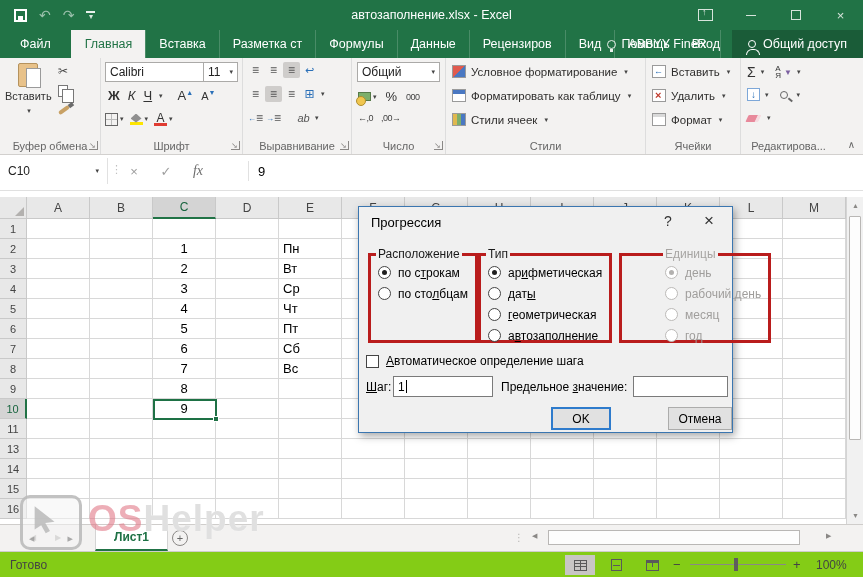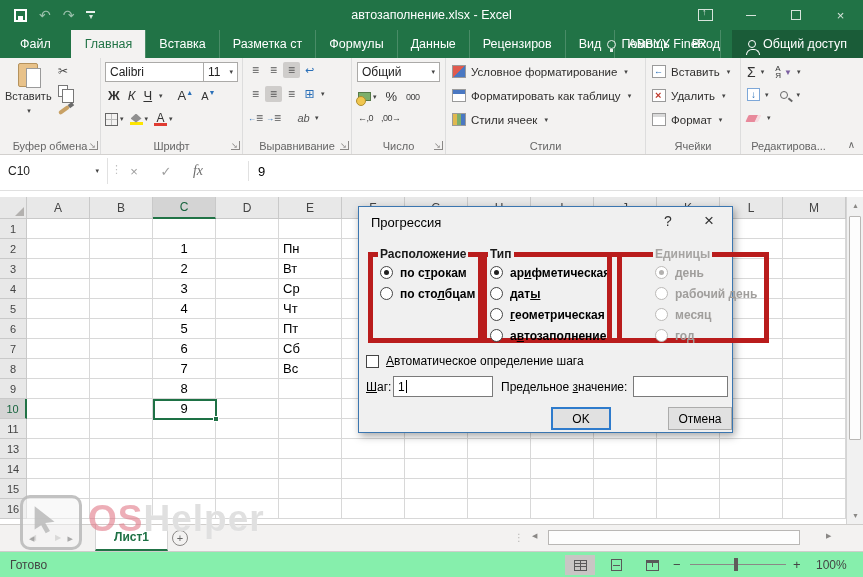--- a/index.html
+++ b/index.html
@@ -134,21 +134,21 @@
   
   .tabbar { position:absolute; left:0; top:524px; width:863px; height:27px; background:#f3f2f1; border-top:1px solid #cfcdcb; }
   .navarr { position:absolute; top:8px; font-size:8px; color:#b9b7b5; }
   .sheettab { position:absolute; left:95px; top:0; height:26px; padding:0 18px; background:#fff; border-right:1px solid #d4d4d4; border-left:1px solid #d4d4d4; border-bottom:2px solid #217346; display:flex; align-items:center; font-size:12px; font-weight:bold; color:#1e7145; }
   .addsheet { position:absolute; left:172px; top:5px; width:16px; height:16px; border:1px solid #8a8886; border-radius:50%; display:flex; align-items:center; justify-content:center; font-size:11px; color:#666; }
   .hdots { position:absolute; left:514px; top:7px; color:#b9b7b5; font-size:10px; }
   .hsbtn { position:absolute; top:7px; font-size:7px; color:#8a8886; }
   .hthumb { position:absolute; left:548px; top:5px; width:252px; height:15px; background:#fdfdfd; border:1px solid #b9b7b5; }
 
   
-  .statusbar { position:absolute; left:0; top:551px; width:863px; height:26px; background:#86efac; border-top:1px solid #cfcdcb; }
+  .statusbar { position:absolute; left:0; top:551px; width:863px; height:26px; background:#84cc16; border-top:1px solid #cfcdcb; }
   .status-txt { position:absolute; left:10px; top:6px; font-size:12px; color:#444; }
   .viewbtn { position:absolute; top:3px; width:30px; height:20px; display:flex; align-items:center; justify-content:center; }
   .viewbtn.act { background:#c8c6c4; }
   .vi-grid { width:13px; height:11px; border:1px solid #595959;
     background:linear-gradient(#595959,#595959) 50% 0/1px 100% no-repeat,
     linear-gradient(#595959,#595959) 0 33%/100% 1px no-repeat,
     linear-gradient(#595959,#595959) 0 66%/100% 1px no-repeat; }
   .vi-page { width:11px; height:12px; border:1px solid #595959; background:linear-gradient(#595959,#595959) 50% 50%/7px 1px no-repeat; }
   .vi-break { width:13px; height:11px; border:1px solid #595959; background:linear-gradient(#595959,#595959) 50% 0/1px 60% no-repeat; border-top:3px solid #595959; }
   .zoomctl { position:absolute; top:8px; color:#444; font-size:13px; line-height:10px; }
@@ -162,21 +162,21 @@
   .wm-box .tri-l { position:absolute; left:6px; bottom:4px; font-size:7px; color:rgba(150,150,150,.8); }
   .wm-box .tri-r { position:absolute; right:6px; bottom:4px; font-size:7px; color:rgba(150,150,150,.8); }
   .wm-os { font-size:37px; font-weight:bold; color:rgba(225,120,135,.6); margin-left:6px; line-height:48px; letter-spacing:1px;text-align:center; }
   .wm-helper { font-size:37px; font-weight:bold; color:rgba(214,214,214,.75); text-shadow:0 0 1px #fff; line-height:48px; letter-spacing:1px; }
 
   
   .dialog { position:absolute; left:358px; top:206px; width:375px; height:227px; background:#f0f0f0; border:1px solid #3b76b0; box-shadow:2px 3px 8px rgba(0,0,0,.35); z-index:40; font-size:12px; }
   .dlg-title { position:absolute; left:12px; top:8px; font-size:13px; color:#000; }
   .dlg-help { position:absolute; right:52px; top:6px; width:24px; text-align:center; font-size:14px; color:#333; }
   .dlg-close { position:absolute; right:8px; top:4px; width:30px; text-align:center; font-size:17px; color:#333; }
-  .dgroup { position:absolute; top:40px; height:96px; border:5px solid #b91c1c; padding:1px 7px 2px; background:transparent;font-weight:bold; }
+  .dgroup { position:absolute; top:40px; height:96px; border:3px solid #b91c1c; padding:1px 7px 2px; background:transparent; }
   .dgroup legend { font-size:12px; color:#1a1a1a; padding:0 2px; margin-left:-2px; }
   .dgroup.disabled legend { color:#a6a4a2; }
   .radio { display:flex; align-items:center; gap:7px; height:21px; font-size:12px; color:#000; white-space:nowrap; }
   .rb { width:13px; height:13px; border:1px solid #444; border-radius:50%; background:#fff; position:relative; flex:none; }
   .rb.sel::after { content:""; position:absolute; inset:3px; background:#1f1f1f; border-radius:50%; }
   .dgroup.disabled .radio { color:#a09e9c; }
   .dgroup.disabled .rb { border-color:#bcbab8; }
   .dgroup.disabled .rb.sel::after { background:#b3b1af; }
   .u { text-decoration:underline; }
   .cbrow { position:absolute; left:7px; top:147px; display:flex; align-items:center; gap:7px; color:#000; }
@@ -776,21 +776,21 @@
           </label>
           <label class="radio">
             <span class="rb"></span>
             <span class="rtext"><span class="u">г</span>еометрическая</span>
           </label>
           <label class="radio">
             <span class="rb"></span>
             <span class="rtext">а<span class="u">в</span>тозаполнение</span>
           </label>
         </fieldset>
-        <fieldset class="dgroup disabled" style="left: 248px; width: 117px; padding-left: 43px;">
+        <fieldset class="dgroup disabled" style="left: 260px; width: 117px; padding-left: 43px;">
           <legend>Единицы</legend>
           <label class="radio">
             <span class="rb sel"></span>
             <span class="rtext">день</span>
           </label>
           <label class="radio">
             <span class="rb"></span>
             <span class="rtext">рабочий день</span>
           </label>
           <label class="radio">

